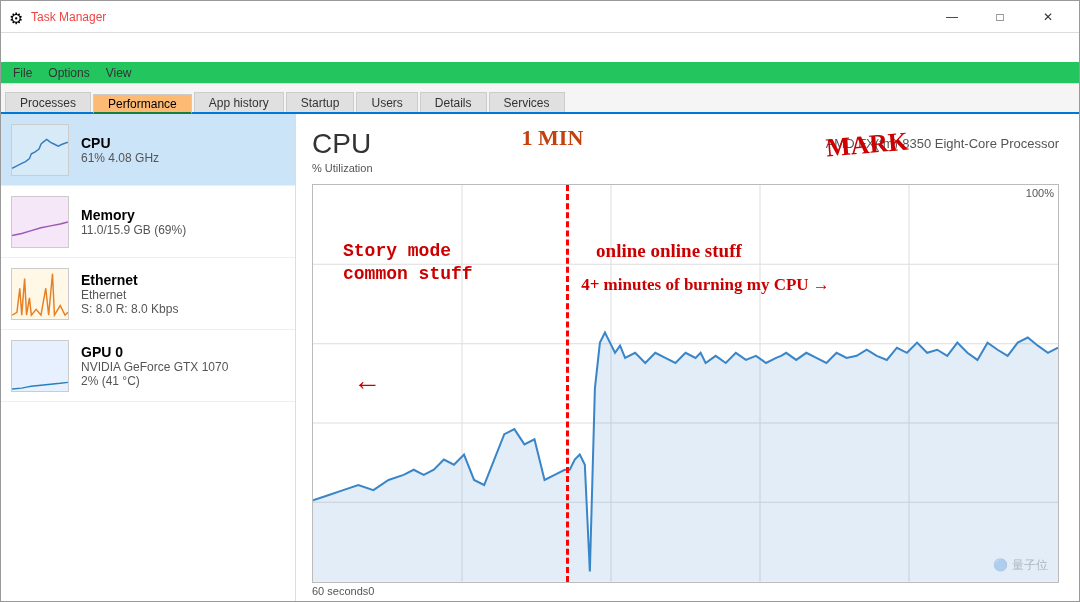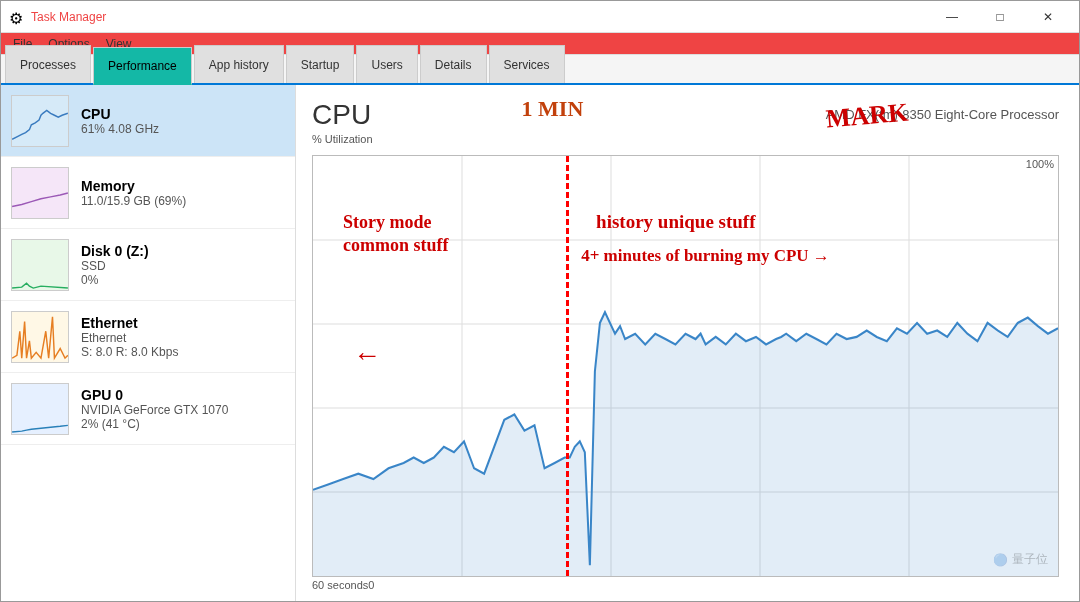--- a/index.html
+++ b/index.html
@@ -8,27 +8,27 @@
     .window { width: 1080px; height: 602px; background: #fff; display: flex; flex-direction: column; border: 1px solid #999; }
 
     
     .title-bar { height: 32px; background: #fff; display: flex; align-items: center; padding: 0 8px; border-bottom: 1px solid #ddd; }
     .title-bar-icon { width: 16px; height: 16px; margin-right: 6px; }
     .title-bar-text { font-size: 12px; color: #ef4444; flex: 1; }
     .title-bar-controls { display: flex; gap: 2px; }
     .title-bar-btn { width: 46px; height: 32px; display: flex; align-items: center; justify-content: center; font-size: 12px; cursor: pointer; color: #333; background: transparent; border: none; }
 
     
-    .menu-bar { height: 22px; display: flex; align-items: center; padding: 0 4px; border-bottom: 1px solid #ddd; background: #ef4444; }
+    .menu-bar { height: 22px; display: flex; align-items: center; padding: 0 4px; border-bottom: 1px solid #ddd; background: #22c55e; margin-top: 29px; }
     .menu-item { padding: 2px 8px; font-size: 12px; color: #333; cursor: pointer; }
 
     
     .tabs { display: flex; align-items: flex-end; padding: 0 4px; background: #f5f5f5; border-bottom: 2px solid #0078d7; height: 30px; }
-    .tab { padding: 4px 14px; font-size: 12px; color: #333; cursor: pointer; background: #e0e0e0; border: 1px solid #ccc; border-bottom: none; margin-right: 2px; height: 38px; display: flex; align-items: center; }
-    .tab.active { background: #14b8a6; color: #000; border-bottom: 2px solid #14b8a6; margin-bottom: -2px; }
+    .tab { padding: 4px 14px; font-size: 12px; color: #333; cursor: pointer; background: #e0e0e0; border: 1px solid #ccc; border-bottom: none; margin-right: 2px; height: 20px; display: flex; align-items: center; }
+    .tab.active { background: #fdba74; color: #000; border-bottom: 2px solid #15803d; margin-bottom: -2px; }
 
     
     .content { display: flex; flex: 1; overflow: hidden; }
 
     
     .left-panel { width: 295px; border-right: 1px solid #ddd; overflow-y: auto; background: #fff; }
     .resource-item { display: flex; align-items: center; padding: 8px 10px; cursor: pointer; border-bottom: 1px solid #eee; min-height: 72px; }
     .resource-item.active { background: #cce4f7; }
 
     .resource-thumb { width: 58px; height: 52px; border: 1px solid #ccc; margin-right: 12px; flex-shrink: 0; background: #f8f8f8; position: relative; overflow: hidden; }
@@ -118,33 +118,20 @@
             <rect width="58" height="52" fill="#f5e6f8"></rect>
             <polyline points="0,40 10,38 20,35 30,32 40,30 50,28 58,26" fill="none" stroke="#9b59b6" stroke-width="1.5"></polyline>
           </svg>
         </div>
         <div class="resource-info">
           <div class="resource-name">Memory</div>
           <div class="resource-detail">11.0/15.9 GB (69%)</div>
         </div>
       </div>
 
-      <div class="resource-item">
-        <div class="resource-thumb disk-thumb">
-          <svg viewBox="0 0 58 52" xmlns="http://www.w3.org/2000/svg">
-            <rect width="58" height="52" fill="#e8f8e8"></rect>
-            <polyline points="0,50 10,49 15,45 18,48 22,50 30,48 58,50" fill="none" stroke="#27ae60" stroke-width="1.5"></polyline>
-          </svg>
-        </div>
-        <div class="resource-info">
-          <div class="resource-name">Disk 0 (Z:)</div>
-          <div class="resource-detail">SSD</div>
-          <div class="resource-detail">0%</div>
-        </div>
-      </div>
 
       <div class="resource-item">
         <div class="resource-thumb eth-thumb">
           <svg viewBox="0 0 58 52" xmlns="http://www.w3.org/2000/svg">
             <rect width="58" height="52" fill="#fff8e6"></rect>
             <polyline points="0,48 5,45 8,20 10,48 13,10 15,48 18,30 20,48 25,42 30,48 35,20 38,48 42,5 44,48 50,38 55,48 58,45" fill="none" stroke="#e67e22" stroke-width="1.5"></polyline>
           </svg>
         </div>
         <div class="resource-info">
           <div class="resource-name">Ethernet</div>
@@ -207,27 +194,27 @@
           <div style="position:absolute;top:0;bottom:0;left:34%;border-left:3px dashed red;"></div>
 
           
           
           <div style="position:absolute;top:-55px;right:150px;font-family:'Comic Sans MS',cursive;font-weight:bold;color:#cc0000;font-size:26px;transform:rotate(-5deg);">MARK</div>
 
           
           <div style="position:absolute;top:-60px;left:28%;font-family:'Comic Sans MS',cursive;font-weight:bold;color:#c2410c;font-size:22px;">1 MIN</div>
 
           
-          <div style="position:absolute;top:55px;left:30px;font-family:Liberation Serif, serif;font-weight:bold;color:#cc0000;font-size:18px;line-height:1.3;">Story mode<br>common stuff</div>
+          <div style="position:absolute;top:55px;left:30px;font-family:Liberation Mono, monospace;font-weight:bold;color:#cc0000;font-size:18px;line-height:1.3;">Story mode<br>common stuff</div>
 
           
           <div style="position:absolute;top:180px;left:40px;font-family:Arial;font-weight:bold;color:#cc0000;font-size:28px;">←</div>
 
           
-          <div style="position:absolute;top:55px;left:38%;font-family:'Comic Sans MS',cursive;font-weight:bold;color:#cc0000;font-size:19px;">history unique stuff</div>
+          <div style="position:absolute;top:55px;left:38%;font-family:'Comic Sans MS',cursive;font-weight:bold;color:#cc0000;font-size:19px;">online online stuff</div>
 
           
           <div style="position:absolute;top:90px;left:36%;font-family:Liberation Serif, serif;font-weight:bold;color:#cc0000;font-size:17px;">4+ minutes of burning my CPU →</div>
 
           
           <div style="position:absolute;bottom:8px;right:10px;font-size:12px;color:rgba(0,0,0,0.25);display:flex;align-items:center;gap:4px;">
             <span>🔵</span>
             <span>量子位</span>
           </div>
         </div>

